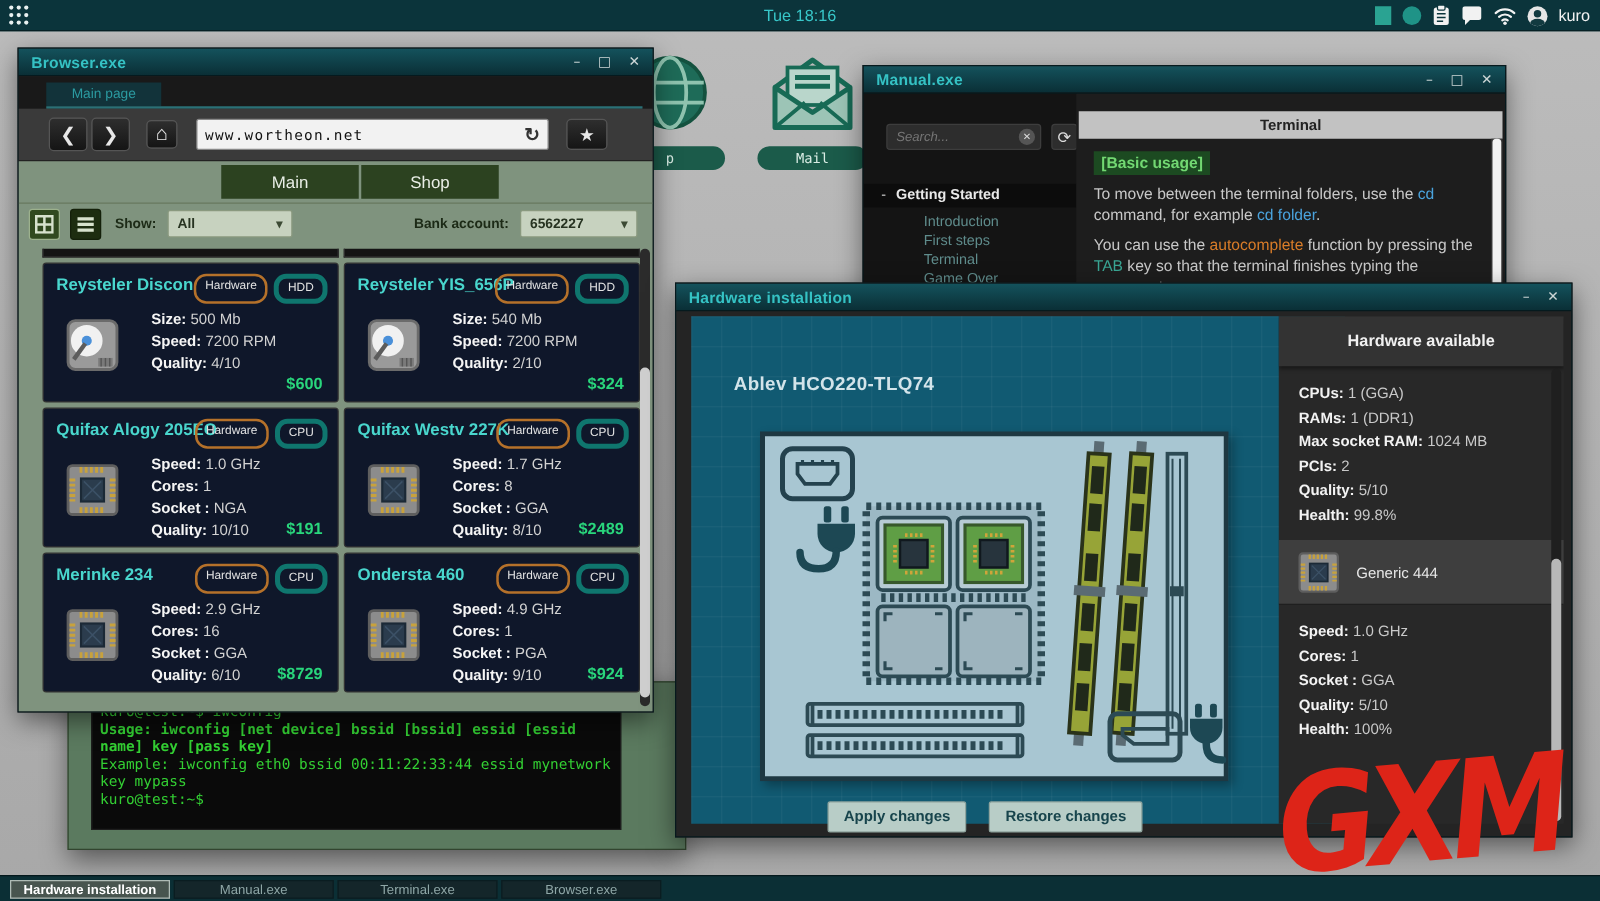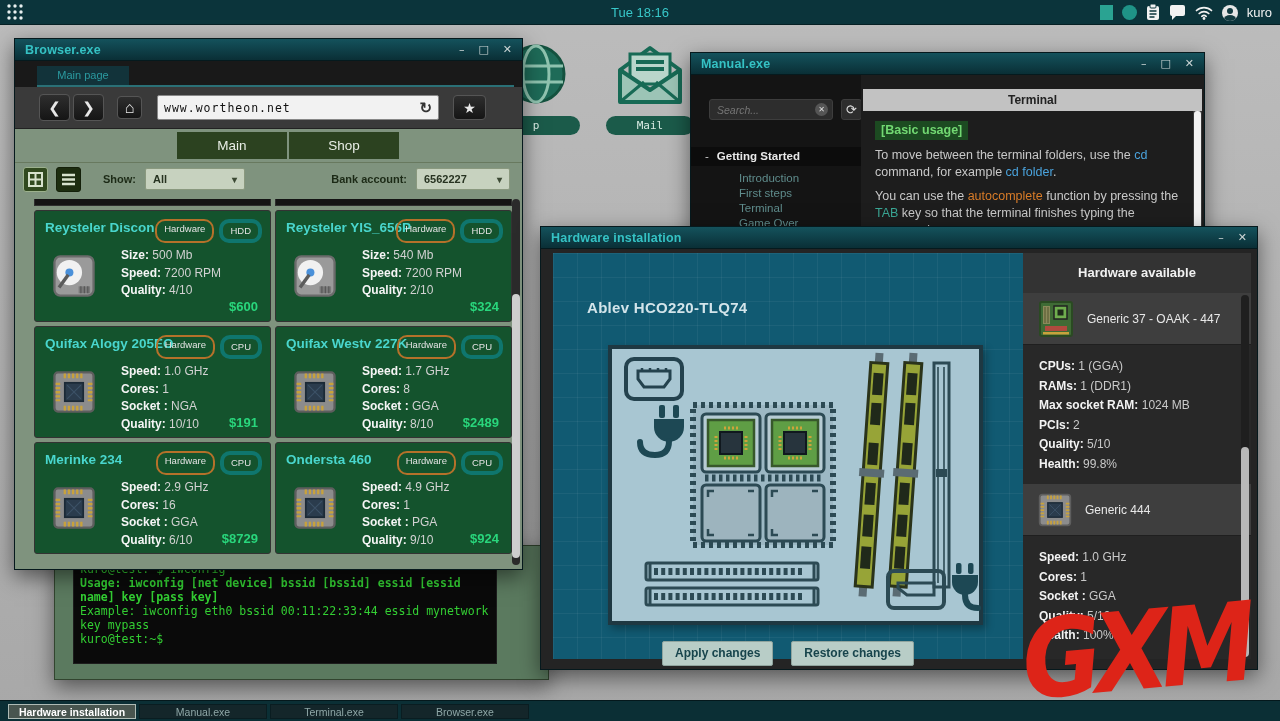--- a/index.html
+++ b/index.html
@@ -50,21 +50,21 @@
   .vbtn.grid { background:#31491f; border:1px solid #9cb18d; }
   .vbtn.list { background:#1d2d10; border:1px solid #14200a; }
   .tlabel { color:#1c2a16; font-size:11px; font-weight:bold; }
   .dd { height:22px; background:#c7d2bf; border:1px solid #8a997f; border-radius:2px; color:#273321; font-size:11px; font-weight:bold; display:flex; align-items:center; padding:0 7px; cursor:pointer; }
   .dd .chev { margin-left:auto; font-size:10px; color:#3c4a34; padding-left:10px; }
 
   .items { position:absolute; left:19px; top:70px; width:478px; }
   .partialrow { display:flex; gap:4px; margin-bottom:4px; }
   .partial { width:237px; height:7px; background:#141414; border:1px solid #2e2e2e; border-top:none; }
   .crow { display:flex; gap:4px; margin-bottom:4px; }
-  .card { position:relative; width:237px; height:112px; background:#14532d; border:1px solid #333; border-radius:3px; cursor:pointer; }
+  .card { position:relative; width:237px; height:112px; background:#0f172a; border:1px solid #333; border-radius:3px; cursor:pointer; }
   .cname { position:absolute; left:10px; top:9px; color:#49d6cd; font-size:13.5px; font-weight:bold; }
   .badges { position:absolute; right:8px; top:8px; display:flex; gap:5px; }
   .badge { font-size:9.5px; color:#e3e3e3; padding:2px 7px 3px; border-radius:10px; }
   .badge.hw { border:2px solid #b5712a; }
   .badge.ty { border:4px solid #0f766e; }
   .cicon { position:absolute; left:16px; top:42px; }
   .specs { position:absolute; left:86px; top:36px; }
   .srow { font-size:12px; line-height:17.5px; color:#d2d2d2; }
   .srow b { color:#f5f5f5; }
   .price { position:absolute; right:12px; bottom:7px; color:#29d67c; font-size:13px; font-weight:bold; }
@@ -235,21 +235,21 @@
         <div class="vbtn grid">
           <svg width="15" height="15" viewBox="0 0 15 15">
               <path d="M1,1 H14 V14 H1 Z M7.5,1 V14 M1,7.5 H14" fill="none" stroke="#d7e2cd" stroke-width="2"></path>
             </svg>
         </div>
         <div class="vbtn list">
           <svg width="15" height="13" viewBox="0 0 15 13">
               <path d="M1,2 H14 M1,6.5 H14 M1,11 H14" stroke="#d7e2cd" stroke-width="2.6"></path>
             </svg>
         </div>
-        <span class="tlabel" style="margin-left:22px;">Show:</span>
+        <span class="tlabel" style="margin-left:11px;">Show:</span>
         <div class="dd" style="width:100px; margin-left:9px;">
           <span>All</span>
           <span class="chev">▾</span>
         </div>
         <span class="tlabel" style="margin-left:auto;">Bank account:</span>
         <div class="dd" style="width:94px; margin:0 12px 0 9px;">
           <span>6562227</span>
           <span class="chev">▾</span>
         </div>
       </div>
@@ -518,32 +518,20 @@
 
       <div class="hbtns">
         <button class="hbtn">Apply changes</button>
         <button class="hbtn">Restore changes</button>
       </div>
     </div>
 
     <div class="hpanel">
       <div class="hpanel-h">Hardware available</div>
 
-      <div class="dev-h">
-        <svg width="38" height="38" viewBox="0 0 38 38">
-          <rect x="3" y="2" width="32" height="34" rx="2" fill="#3f6b35" stroke="#2a4a22" stroke-width="2"></rect>
-          <rect x="17" y="6" width="13" height="13" fill="#6fae4e" stroke="#222" stroke-width="1.5"></rect>
-          <rect x="20.5" y="9.5" width="6" height="6" fill="#1e2b1a"></rect>
-          <rect x="6" y="6" width="7" height="18" fill="#8a8a5a"></rect>
-            <path d="M8,7 v16 M11,7 v16" stroke="#55552f" stroke-width="1"></path>
-          <rect x="8" y="26" width="22" height="5" fill="#b04a3e"></rect>
-          <rect x="6" y="32" width="26" height="2.5" fill="#c8a23c"></rect>
-        </svg>
-        <span class="dname">Generic 37 - OAAK - 447</span>
-      </div>
       <div class="dev-specs">
         <div class="drow"><b>CPUs:</b> <span>1 (GGA)</span></div>
         <div class="drow"><b>RAMs:</b> <span>1 (DDR1)</span></div>
         <div class="drow"><b>Max socket RAM:</b> <span>1024 MB</span></div>
         <div class="drow"><b>PCIs:</b> <span>2</span></div>
         <div class="drow"><b>Quality:</b> <span>5/10</span></div>
         <div class="drow"><b>Health:</b> <span>99.8%</span></div>
       </div>
 
       <div class="dev-h">

